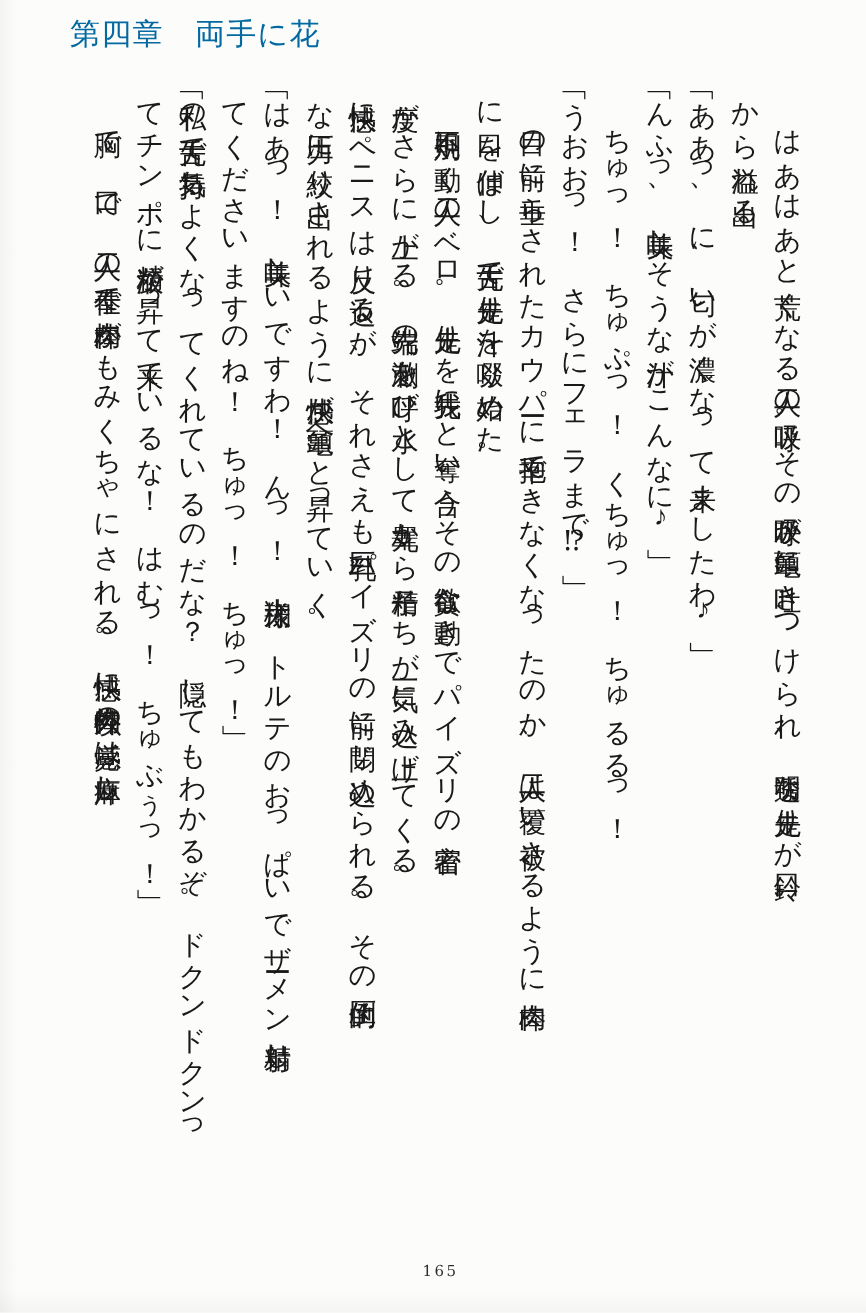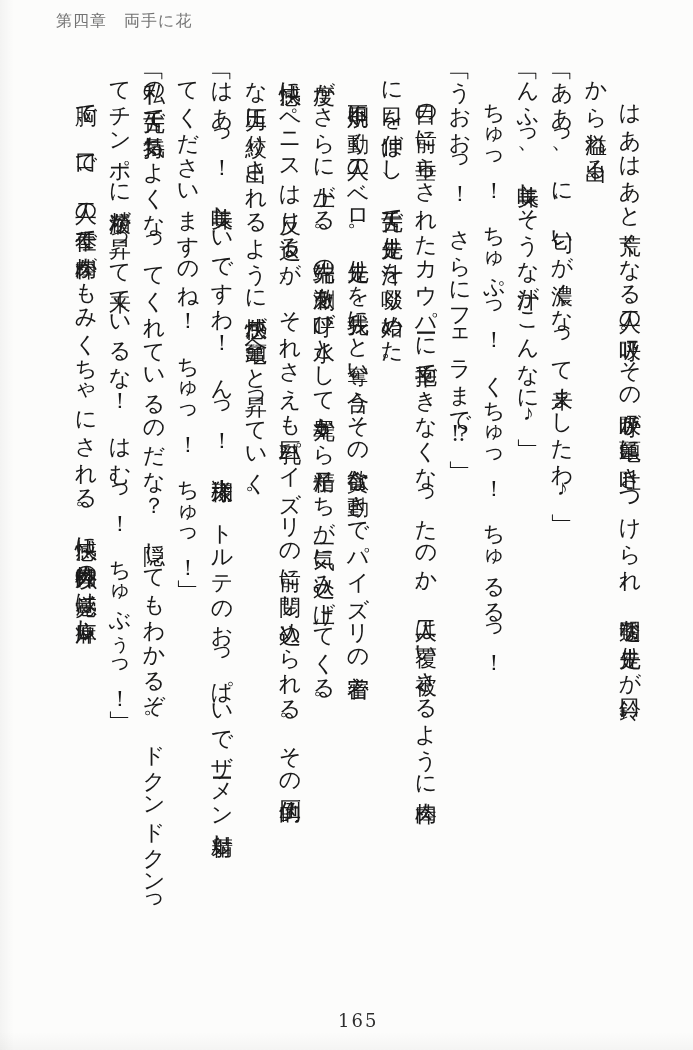--- a/index.html
+++ b/index.html
@@ -21,24 +21,24 @@
     inset: 0;
     pointer-events: none;
     background:
       linear-gradient(90deg, rgba(0,0,0,0.035), rgba(0,0,0,0) 14px),
       linear-gradient(0deg, rgba(0,0,0,0.03), rgba(0,0,0,0) 18px);
   }
   .chapter-header {
     position: absolute;
     left: 56px;
     top: 11px;
-    font-size: 16px;
+    font-size: 24px;
     letter-spacing: 1px;
     white-space: pre;
-    color: #737373;
+    color: #0369a1;
   }
   .page-text {
     position: absolute;
     top: 66px;
     right: 46px;
     height: 942px;
     writing-mode: vertical-rl;
     text-orientation: mixed;
     font-size: 22px;
     line-height: 34px;
@@ -46,21 +46,21 @@
     color: #191919;
   }
   .page-text .col {
     white-space: pre;   
     overflow: visible;
   }
   .page-number {
     position: absolute;
     left: 338px;
     top: 1010px;
-    font-size: 18px;
+    font-size: 12px;
     letter-spacing: 2px;
     color: #2e2e2e;
     font-family: "DejaVu Serif", "Liberation Serif", serif;
   }
 </style>
 </head>
 <body>
 
 <div class="scan-layer"></div>
 

